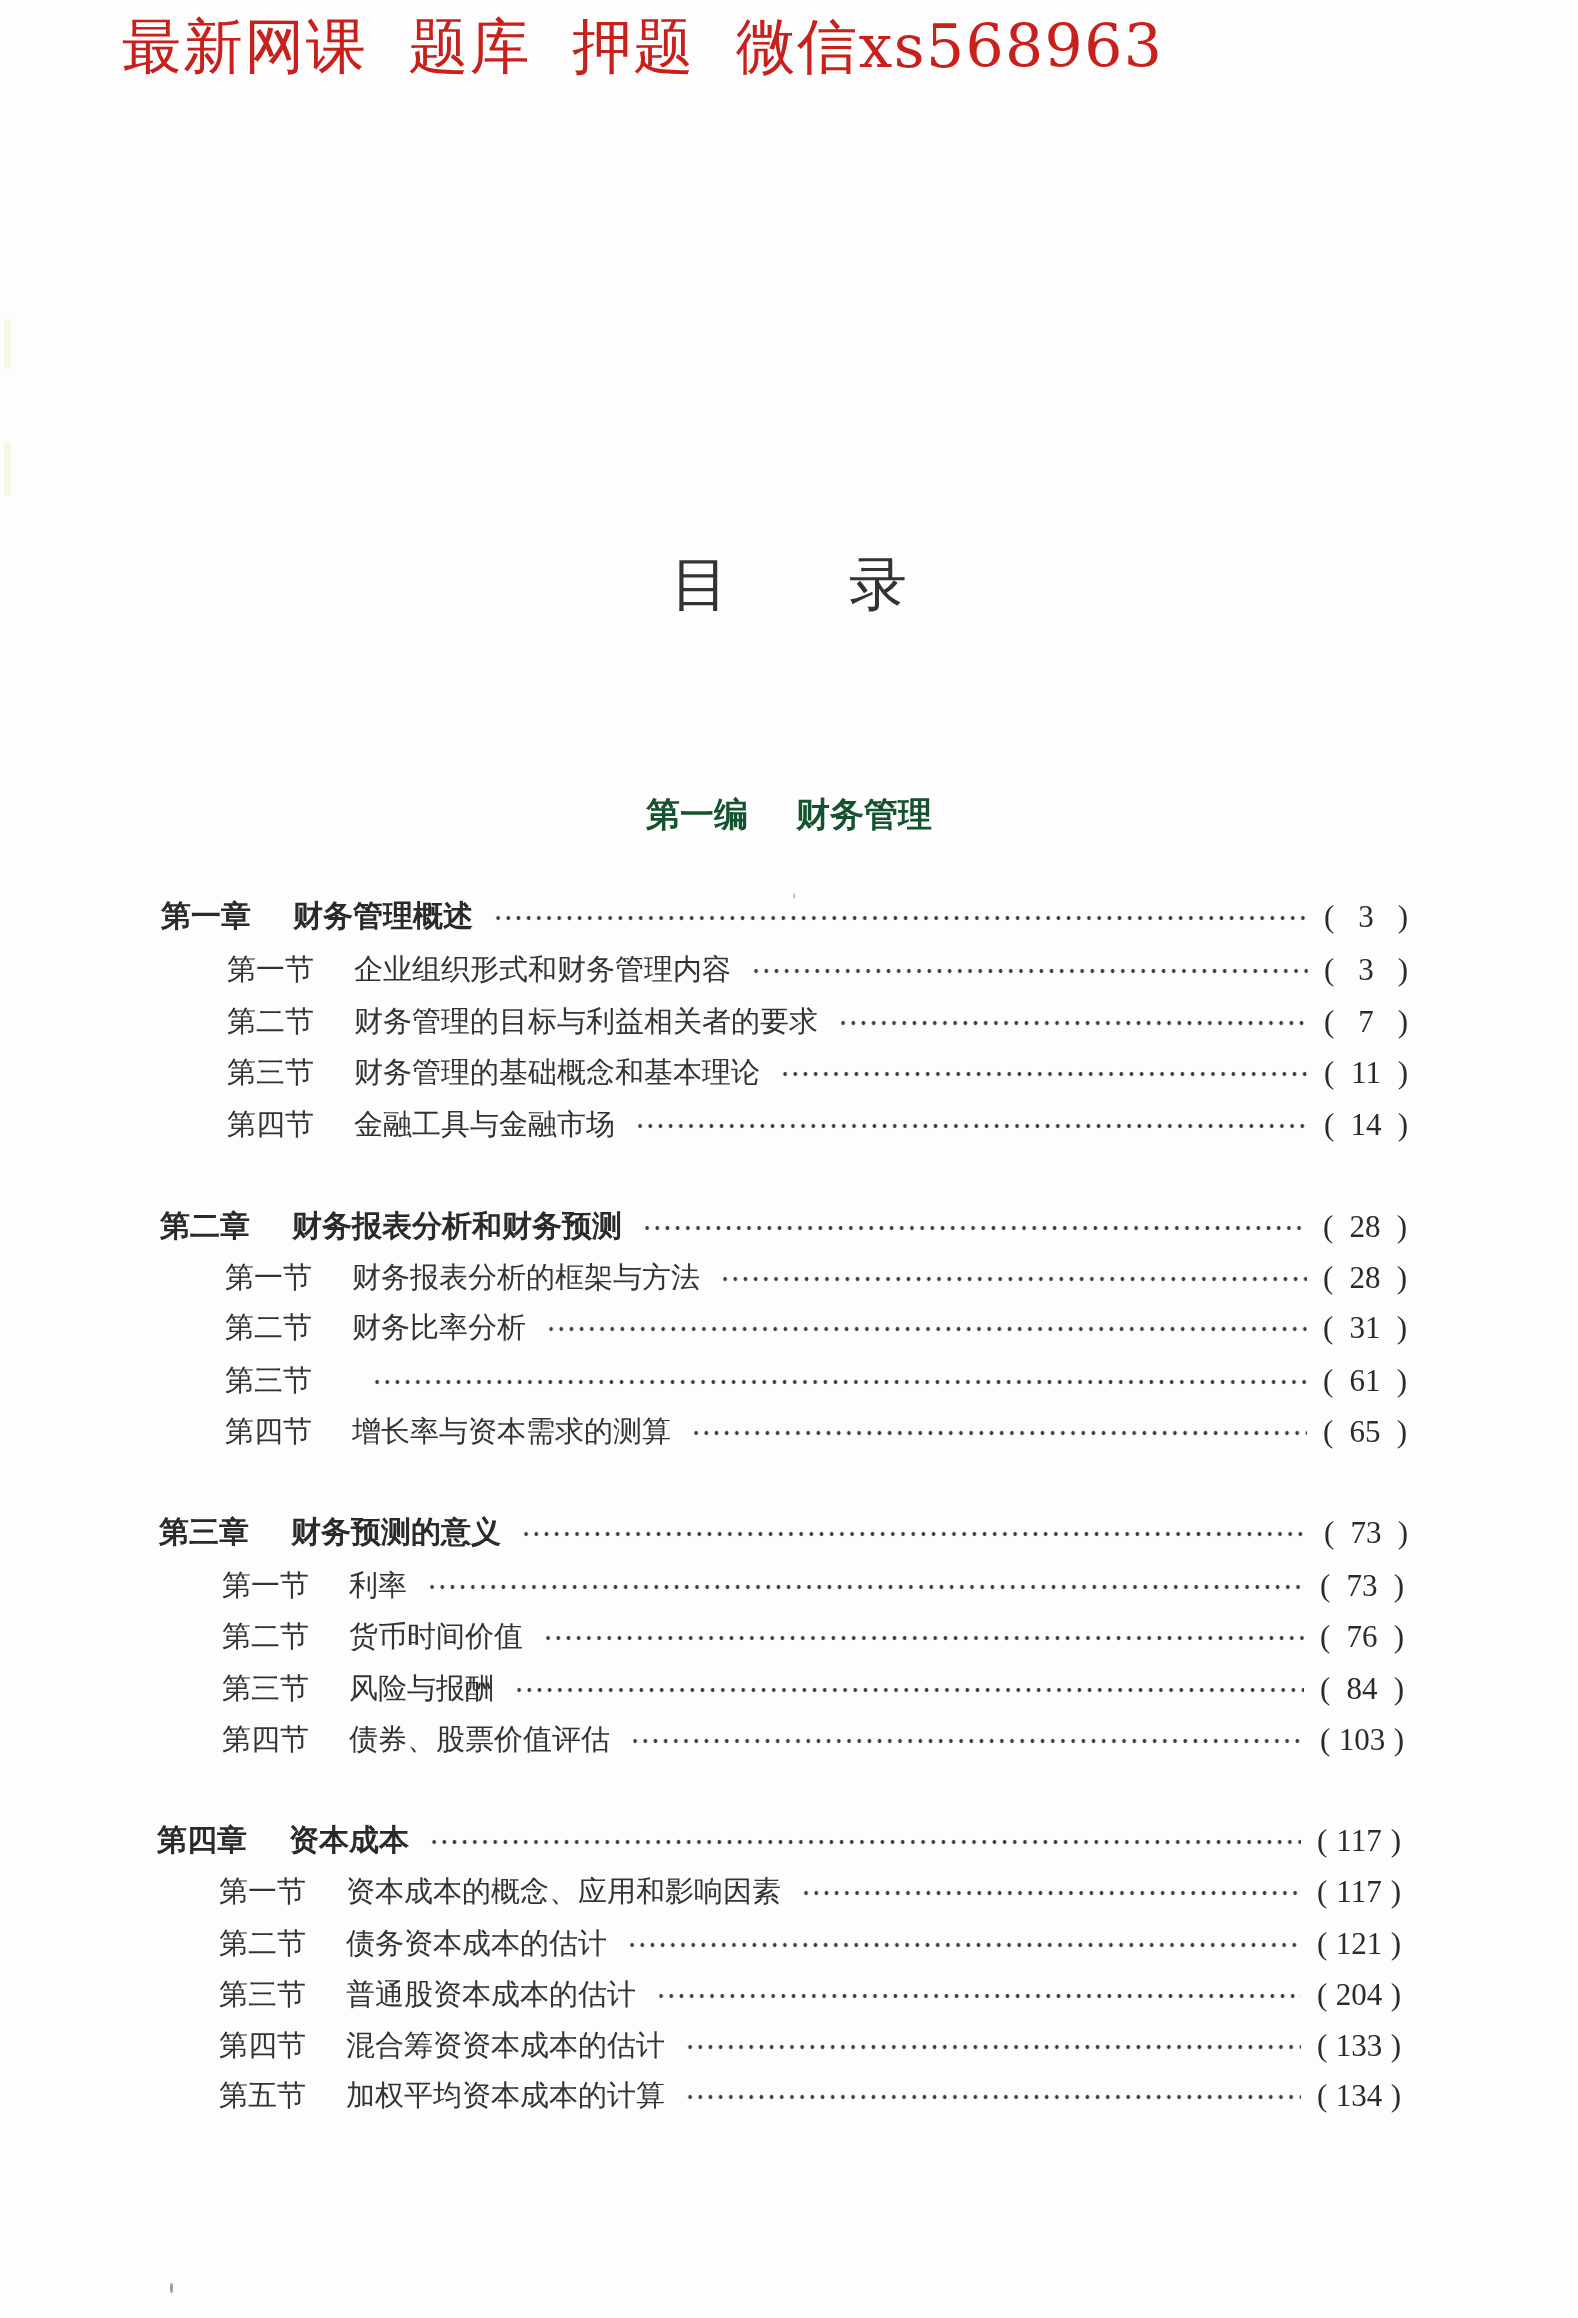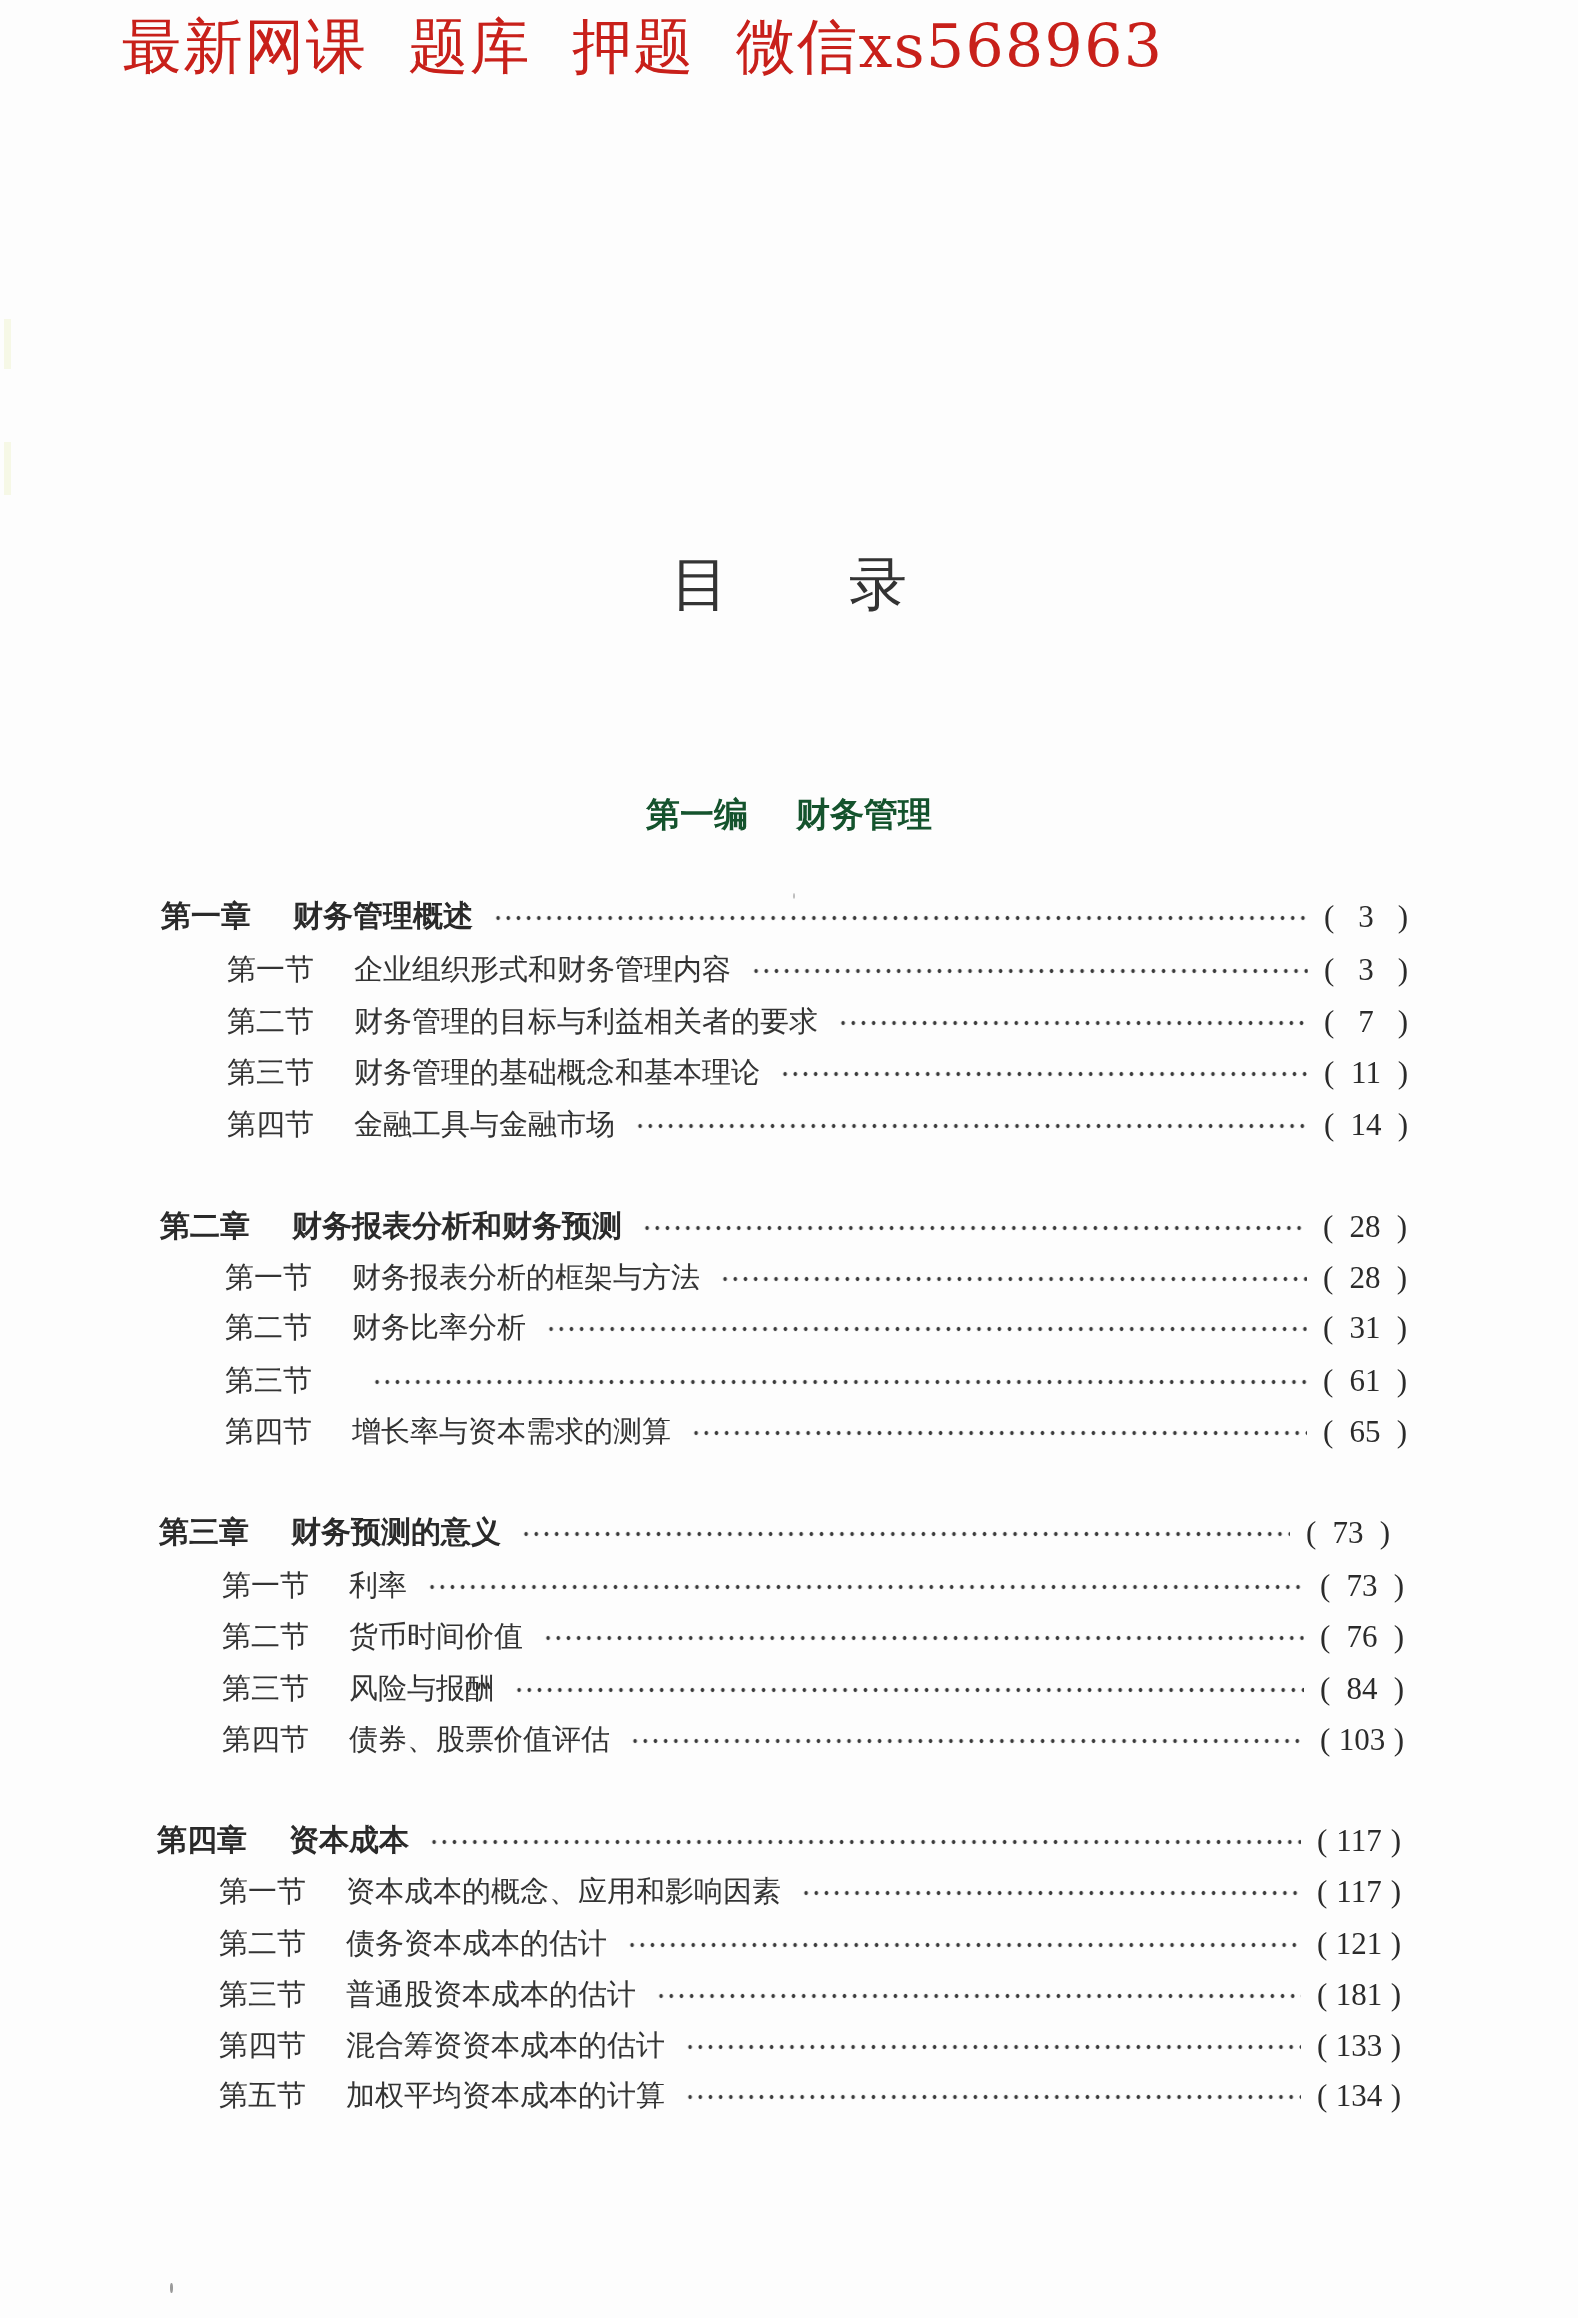--- a/index.html
+++ b/index.html
@@ -230,21 +230,21 @@
   <span class="num">第四节</span>
   <span class="title">增长率与资本需求的测算</span>
   <span class="leader"></span>
   <span class="page">
       <span>(</span>
       <span class="pval">65</span>
       <span>)</span>
     </span>
 </div>
 
-<div class="row chapter" style="top:1510px;left:159px;right:188px;">
+<div class="row chapter" style="top:1510px;left:159px;right:170px;">
   <span class="num">第三章</span>
   <span class="title">财务预测的意义</span>
   <span class="leader"></span>
   <span class="page">
       <span>(</span>
       <span class="pval">73</span>
       <span>)</span>
     </span>
 </div>
 <div class="row section" style="top:1563px;left:222px;right:174px;">
@@ -317,21 +317,21 @@
       <span class="pval">121</span>
       <span>)</span>
     </span>
 </div>
 <div class="row section" style="top:1972px;left:219px;right:177px;">
   <span class="num">第三节</span>
   <span class="title">普通股资本成本的估计</span>
   <span class="leader"></span>
   <span class="page">
       <span>(</span>
-      <span class="pval">181</span>
+      <span class="pval">204</span>
       <span>)</span>
     </span>
 </div>
 <div class="row section" style="top:2023px;left:219px;right:177px;">
   <span class="num">第四节</span>
   <span class="title">混合筹资资本成本的估计</span>
   <span class="leader"></span>
   <span class="page">
       <span>(</span>
       <span class="pval">133</span>

